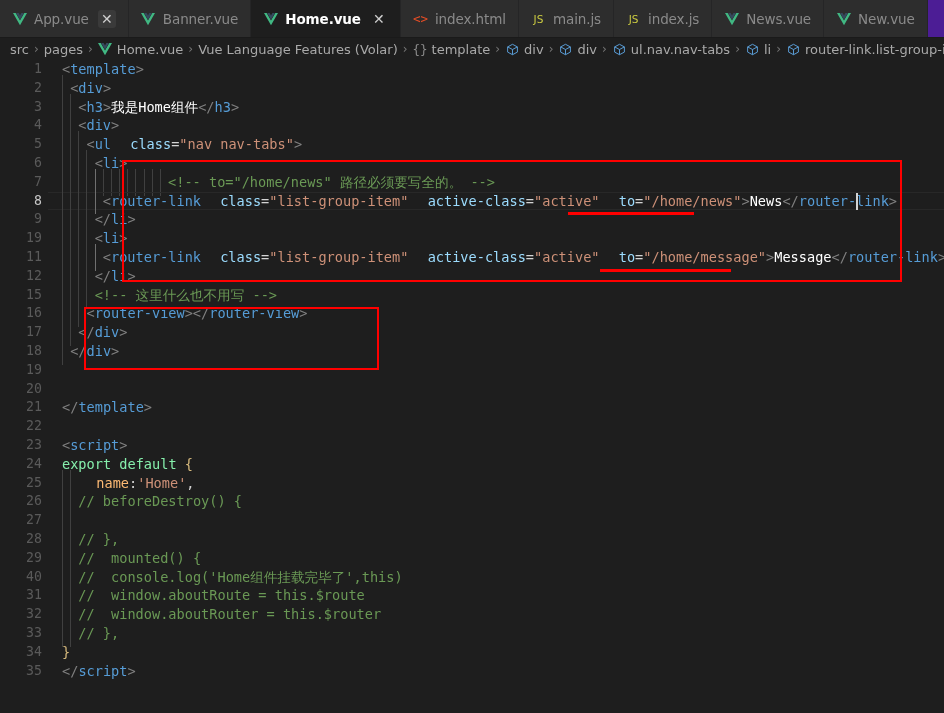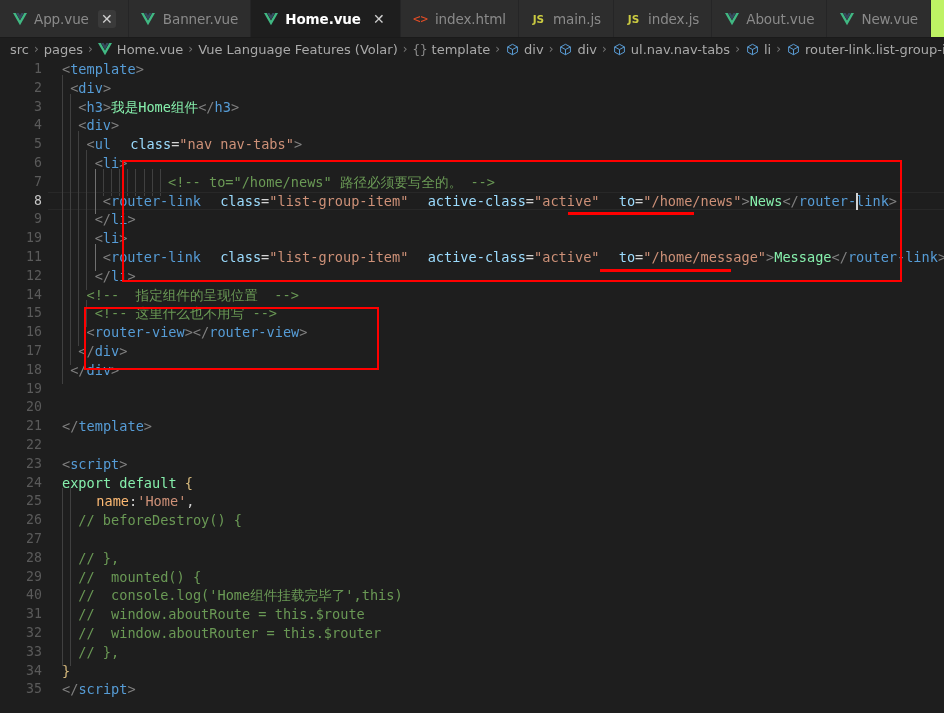--- a/index.html
+++ b/index.html
@@ -10,21 +10,21 @@
     overflow: hidden;
     background: #1e1e1e;
     font-family: "DejaVu Sans", sans-serif;
     -webkit-font-smoothing: antialiased;
   }
 
   
   #tabbar {
     display: flex;
     height: 38px;
-    background: #bef264;
+    background: #4c1d95;
     border-bottom: 1px solid #1a1a1a;
     align-items: stretch;
     overflow: hidden;
   }
   .tab {
     display: flex;
     align-items: center;
     gap: 7px;
     padding: 0 12px 0 12px;
     min-width: 0;
@@ -53,21 +53,21 @@
     justify-content: center;
     border-radius: 3px;
     margin-left: 2px;
   }
   .tab .tab-close.boxed { background: #3a3a3a; }
   .ficon { width: 15px; height: 15px; display: inline-flex; align-items: center; justify-content: center; flex: 0 0 auto; }
   .ficon svg { display: block; }
   .js-icon {
     color: #cbcb41;
     font-size: 10.5px;
-    font-weight: bold;
+    font-weight: normal;
     font-family: "DejaVu Sans", sans-serif;
     line-height: 1;
   }
   .html-icon { color: #e44d26; font-size: 12.5px; font-family: "DejaVu Sans Mono", monospace; line-height: 1; }
 
   
   #breadcrumb {
     height: 22px;
     background: #1e1e1e;
     display: flex;
@@ -141,21 +141,21 @@
     position: absolute;
     left: 0; top: -4px; bottom: -4px;
     border-left: 1px solid #707070;
   }
 
   
   .t-tag    { color: #569cd6; }
   .t-brk    { color: #808080; }
   .t-attr   { color: #9cdcfe; margin-left: 11px; }
   .t-str    { color: #ce9178; }
-  .t-txt    { color: #86efac; }
+  .t-txt    { color: #ffffff; }
   .t-cmt    { color: #6a9955; }
   .t-kw     { color: #86efac; }
   .t-brace  { color: #d7ba7d; }
   .t-prop   { color: #fdba74; margin-left: 18px; }
   .t-eq     { color: #d4d4d4; }
 
   
   .redbox {
     position: absolute;
     border: 2px solid #ff0000;
@@ -227,21 +227,21 @@
       </span>
       <span class="tab-label">index.js</span>
     </div>
     <div class="tab">
       <span class="ficon">
         <svg width="14" height="13" viewBox="0 0 24 22">
           <path d="M0 0 L4.6 0 L12 12.8 L19.4 0 L24 0 L12 21 Z" fill="#41b883"></path>
           <path d="M5.4 0 L9.6 0 L12 4.2 L14.4 0 L18.6 0 L12 11.5 Z" fill="#35495e"></path>
         </svg>
       </span>
-      <span class="tab-label">About.vue</span>
+      <span class="tab-label">News.vue</span>
     </div>
     <div class="tab">
       <span class="ficon">
         <svg width="14" height="13" viewBox="0 0 24 22">
           <path d="M0 0 L4.6 0 L12 12.8 L19.4 0 L24 0 L12 21 Z" fill="#41b883"></path>
           <path d="M5.4 0 L9.6 0 L12 4.2 L14.4 0 L18.6 0 L12 11.5 Z" fill="#35495e"></path>
         </svg>
       </span>
       <span class="tab-label">New.vue</span>
     </div>
@@ -335,21 +335,20 @@
       <div class="row"><span class="lnum">3</span><span class="code"><span class="ig g">&nbsp;&nbsp;</span><span class="ig g">&nbsp;&nbsp;</span><span class="t-brk">&lt;</span><span class="t-tag">h3</span><span class="t-brk">&gt;</span><span class="t-txt">我是Home组件</span><span class="t-brk">&lt;/</span><span class="t-tag">h3</span><span class="t-brk">&gt;</span></span></div>
       <div class="row"><span class="lnum">4</span><span class="code"><span class="ig g">&nbsp;&nbsp;</span><span class="ig g">&nbsp;&nbsp;</span><span class="t-brk">&lt;</span><span class="t-tag">div</span><span class="t-brk">&gt;</span></span></div>
       <div class="row"><span class="lnum">5</span><span class="code"><span class="ig g">&nbsp;&nbsp;</span><span class="ig g">&nbsp;&nbsp;</span><span class="ig g">&nbsp;&nbsp;</span><span class="t-brk">&lt;</span><span class="t-tag">ul</span><span class="t-txt"> </span><span class="t-attr">class</span><span class="t-eq">=</span><span class="t-str">"nav nav-tabs"</span><span class="t-brk">&gt;</span></span></div>
       <div class="row"><span class="lnum">6</span><span class="code"><span class="ig g">&nbsp;&nbsp;</span><span class="ig g">&nbsp;&nbsp;</span><span class="ig g">&nbsp;&nbsp;</span><span class="ig g">&nbsp;&nbsp;</span><span class="t-brk">&lt;</span><span class="t-tag">li</span><span class="t-brk">&gt;</span></span></div>
       <div class="row"><span class="lnum">7</span><span class="code"><span class="ig g">&nbsp;&nbsp;</span><span class="ig g">&nbsp;&nbsp;</span><span class="ig g">&nbsp;&nbsp;</span><span class="ig g">&nbsp;&nbsp;</span><span class="ig gb">&nbsp;&nbsp;</span><span class="ig g">&nbsp;&nbsp;</span><span class="ig g">&nbsp;&nbsp;</span><span class="ig g">&nbsp;&nbsp;</span><span class="ig g">&nbsp;&nbsp;</span><span class="ig g">&nbsp;&nbsp;</span><span class="ig g">&nbsp;&nbsp;</span><span class="ig g">&nbsp;&nbsp;</span><span class="ig g">&nbsp;&nbsp;</span><span class="t-cmt">&lt;!-- to="/home/news" 路径必须要写全的。 --&gt;</span></span></div>
       <div class="row cursor-line"><span class="lnum">8</span><span class="code"><span class="ig g">&nbsp;&nbsp;</span><span class="ig g">&nbsp;&nbsp;</span><span class="ig g">&nbsp;&nbsp;</span><span class="ig g">&nbsp;&nbsp;</span><span class="ig gb">&nbsp;&nbsp;</span><span class="t-brk">&lt;</span><span class="t-tag">router-link</span><span class="t-txt"> </span><span class="t-attr">class</span><span class="t-eq">=</span><span class="t-str">"list-group-item"</span><span class="t-txt"> </span><span class="t-attr">active-class</span><span class="t-eq">=</span><span class="t-str">"active"</span><span class="t-txt"> </span><span class="t-attr">to</span><span class="t-eq">=</span><span class="t-str">"/home/news"</span><span class="t-brk">&gt;</span><span class="t-txt">News</span><span class="t-brk">&lt;/</span><span class="t-tag">router-link</span><span class="t-brk">&gt;</span></span></div>
       <div class="row"><span class="lnum">9</span><span class="code"><span class="ig g">&nbsp;&nbsp;</span><span class="ig g">&nbsp;&nbsp;</span><span class="ig g">&nbsp;&nbsp;</span><span class="ig g">&nbsp;&nbsp;</span><span class="t-brk">&lt;/</span><span class="t-tag">li</span><span class="t-brk">&gt;</span></span></div>
       <div class="row"><span class="lnum">19</span><span class="code"><span class="ig g">&nbsp;&nbsp;</span><span class="ig g">&nbsp;&nbsp;</span><span class="ig g">&nbsp;&nbsp;</span><span class="ig g">&nbsp;&nbsp;</span><span class="t-brk">&lt;</span><span class="t-tag">li</span><span class="t-brk">&gt;</span></span></div>
       <div class="row"><span class="lnum">11</span><span class="code"><span class="ig g">&nbsp;&nbsp;</span><span class="ig g">&nbsp;&nbsp;</span><span class="ig g">&nbsp;&nbsp;</span><span class="ig g">&nbsp;&nbsp;</span><span class="ig gb">&nbsp;&nbsp;</span><span class="t-brk">&lt;</span><span class="t-tag">router-link</span><span class="t-txt"> </span><span class="t-attr">class</span><span class="t-eq">=</span><span class="t-str">"list-group-item"</span><span class="t-txt"> </span><span class="t-attr">active-class</span><span class="t-eq">=</span><span class="t-str">"active"</span><span class="t-txt"> </span><span class="t-attr">to</span><span class="t-eq">=</span><span class="t-str">"/home/message"</span><span class="t-brk">&gt;</span><span class="t-txt">Message</span><span class="t-brk">&lt;/</span><span class="t-tag">router-link</span><span class="t-brk">&gt;</span></span></div>
       <div class="row"><span class="lnum">12</span><span class="code"><span class="ig g">&nbsp;&nbsp;</span><span class="ig g">&nbsp;&nbsp;</span><span class="ig g">&nbsp;&nbsp;</span><span class="ig g">&nbsp;&nbsp;</span><span class="t-brk">&lt;/</span><span class="t-tag">li</span><span class="t-brk">&gt;</span></span></div>
-      <div class="row"><span class="lnum">14</span><span class="code"><span class="ig g">&nbsp;&nbsp;</span><span class="ig g">&nbsp;&nbsp;</span><span class="ig g">&nbsp;&nbsp;</span><span class="t-cmt">&lt;!--  指定组件的呈现位置  --&gt;</span></span></div>
       <div class="row"><span class="lnum">15</span><span class="code"><span class="ig g">&nbsp;&nbsp;</span><span class="ig g">&nbsp;&nbsp;</span><span class="ig g">&nbsp;&nbsp;</span><span class="ig g">&nbsp;&nbsp;</span><span class="t-cmt">&lt;!-- 这里什么也不用写 --&gt;</span></span></div>
       <div class="row"><span class="lnum">16</span><span class="code"><span class="ig g">&nbsp;&nbsp;</span><span class="ig g">&nbsp;&nbsp;</span><span class="ig g">&nbsp;&nbsp;</span><span class="t-brk">&lt;</span><span class="t-tag">router-view</span><span class="t-brk">&gt;&lt;/</span><span class="t-tag">router-view</span><span class="t-brk">&gt;</span></span></div>
       <div class="row"><span class="lnum">17</span><span class="code"><span class="ig g">&nbsp;&nbsp;</span><span class="ig g">&nbsp;&nbsp;</span><span class="t-brk">&lt;/</span><span class="t-tag">div</span><span class="t-brk">&gt;</span></span></div>
       <div class="row"><span class="lnum">18</span><span class="code"><span class="ig g">&nbsp;&nbsp;</span><span class="t-brk">&lt;/</span><span class="t-tag">div</span><span class="t-brk">&gt;</span></span></div>
       <div class="row"><span class="lnum">19</span><span class="code"></span></div>
       <div class="row"><span class="lnum">20</span><span class="code"></span></div>
       <div class="row"><span class="lnum">21</span><span class="code"><span class="t-brk">&lt;/</span><span class="t-tag">template</span><span class="t-brk">&gt;</span></span></div>
       <div class="row"><span class="lnum">22</span><span class="code"></span></div>
       <div class="row"><span class="lnum">23</span><span class="code"><span class="t-brk">&lt;</span><span class="t-tag">script</span><span class="t-brk">&gt;</span></span></div>
       <div class="row"><span class="lnum">24</span><span class="code"><span class="t-kw">export</span><span class="t-txt"> </span><span class="t-kw">default</span><span class="t-txt"> </span><span class="t-brace">{</span></span></div>

